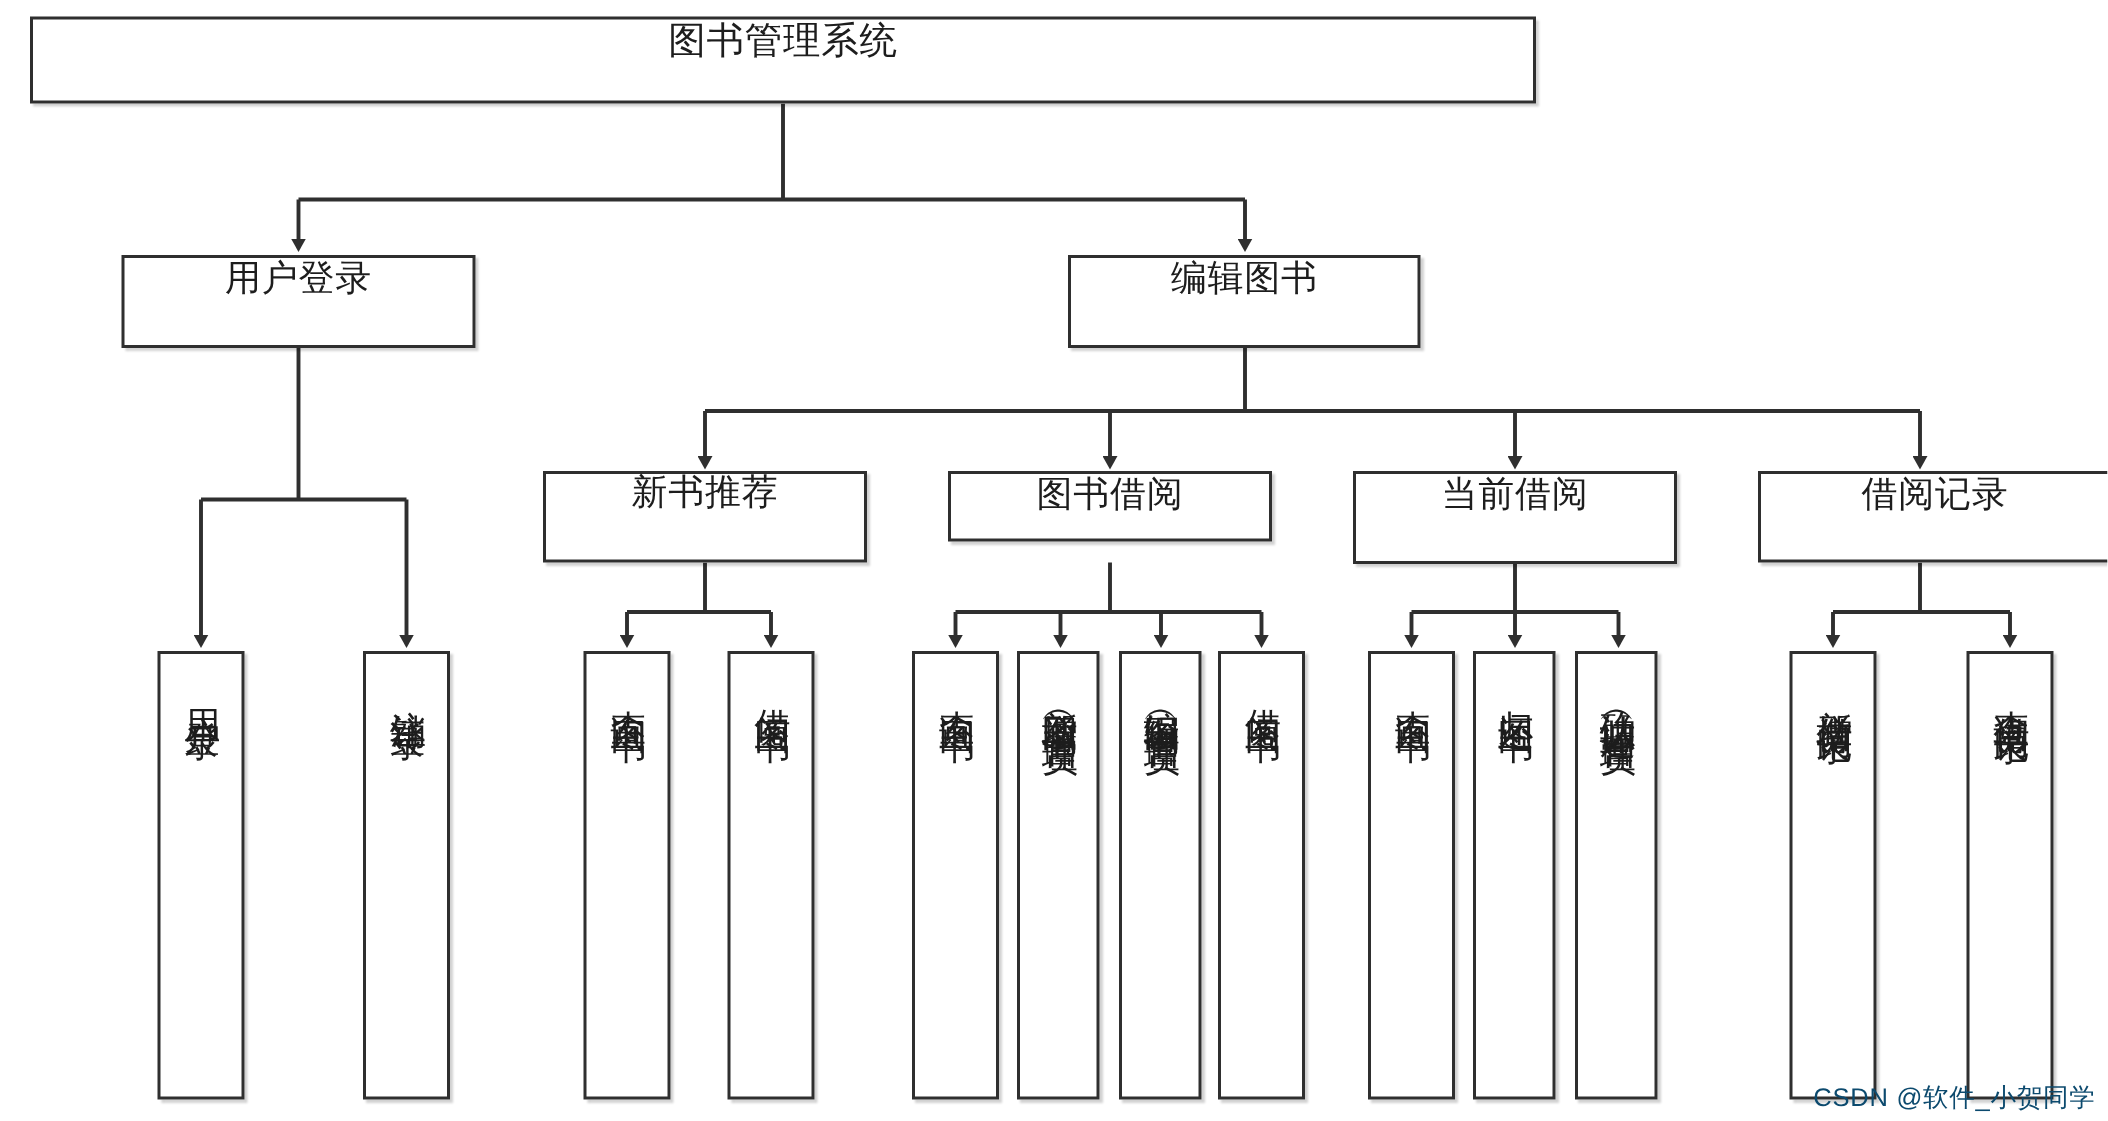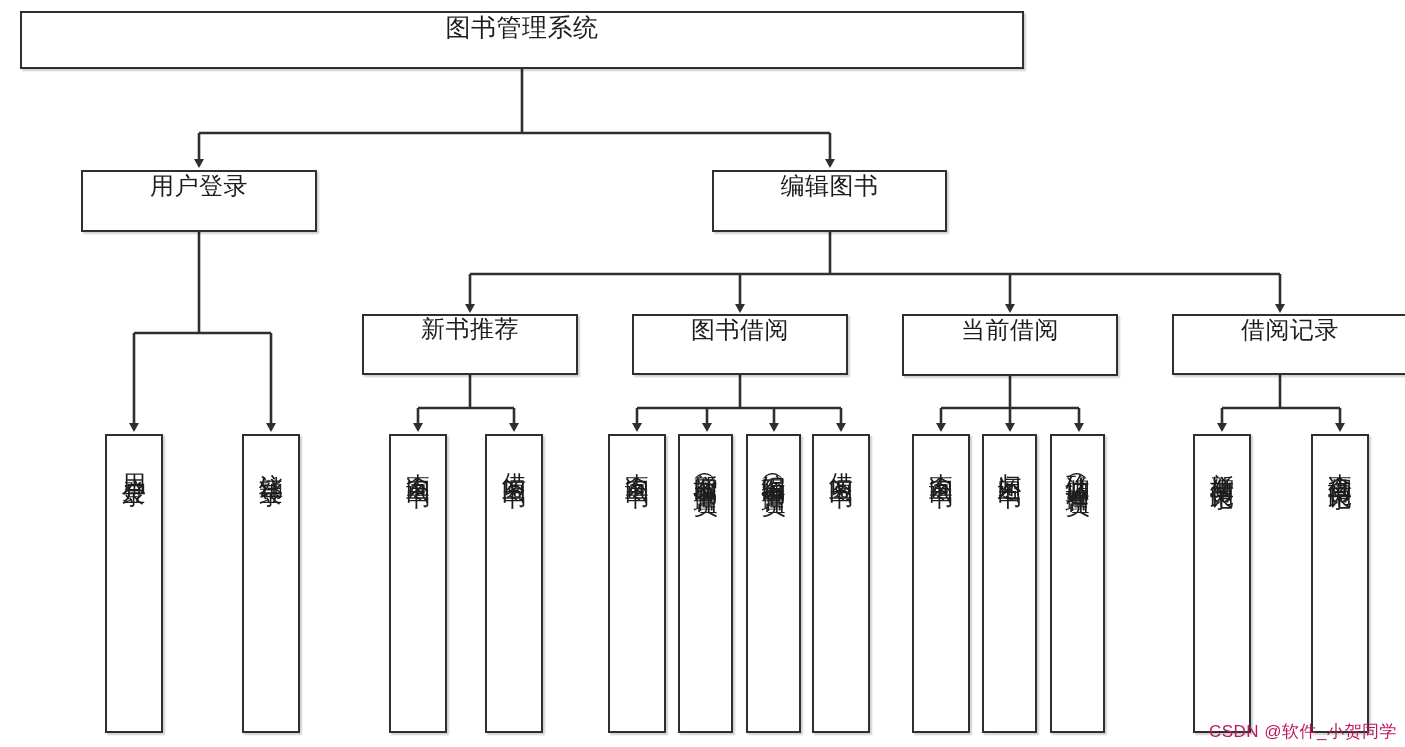--- a/index.html
+++ b/index.html
@@ -60,21 +60,21 @@
     margin: 0 auto;
   }
   .node.vert.tall-text .label {
     letter-spacing: 3px;
   }
   #watermark {
     position: absolute;
     right: 8px;
     bottom: 4px;
     font-size: 17px;
-    color: #be185d;
+    color: #0c4a6e;
     white-space: nowrap;
     letter-spacing: 0.5px;
   }
 </style>
 </head>
 <body>
 
 <div id="canvas">
 
   <svg id="wires" viewBox="0 0 1405 747" xmlns="http://www.w3.org/2000/svg">
@@ -136,21 +136,21 @@
   <div class="node horiz" style="left:81px; top:170px; width:236px; height:62px;">
     <span class="label">用户登录</span>
   </div>
   <div class="node horiz" style="left:712px; top:170px; width:235px; height:62px;">
     <span class="label">编辑图书</span>
   </div>
 
   <div class="node horiz" style="left:362px; top:314px; width:216px; height:61px;font-family:Liberation Serif, serif;">
     <span class="label">新书推荐</span>
   </div>
-  <div class="node horiz" style="left:632px; top:314px; width:216px; height:61px;">
+  <div class="node horiz" style="left:632px; top:314px; width:216px; height:47px;">
     <span class="label">图书借阅</span>
   </div>
   <div class="node horiz" style="left:902px; top:314px; width:216px; height:62px;">
     <span class="label">当前借阅</span>
   </div>
   <div class="node horiz" style="left:1172px; top:314px; width:236px; height:61px;">
     <span class="label">借阅记录</span>
   </div>
 
   <div class="node vert" style="left:105px; top:434px; width:58px; height:299px;">

